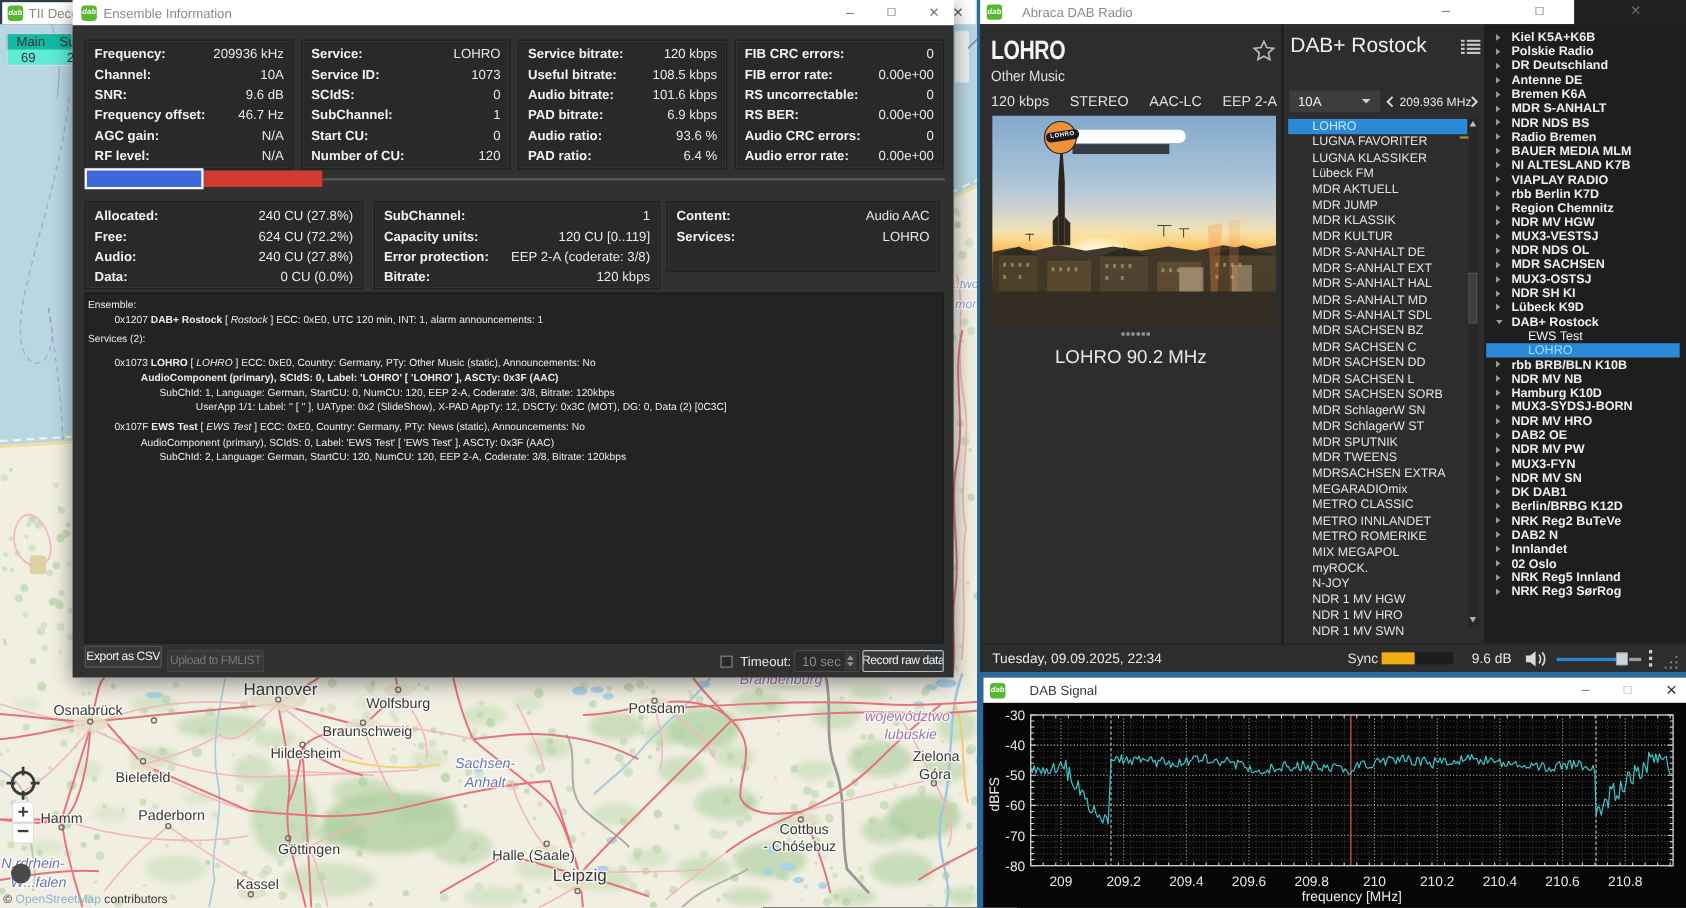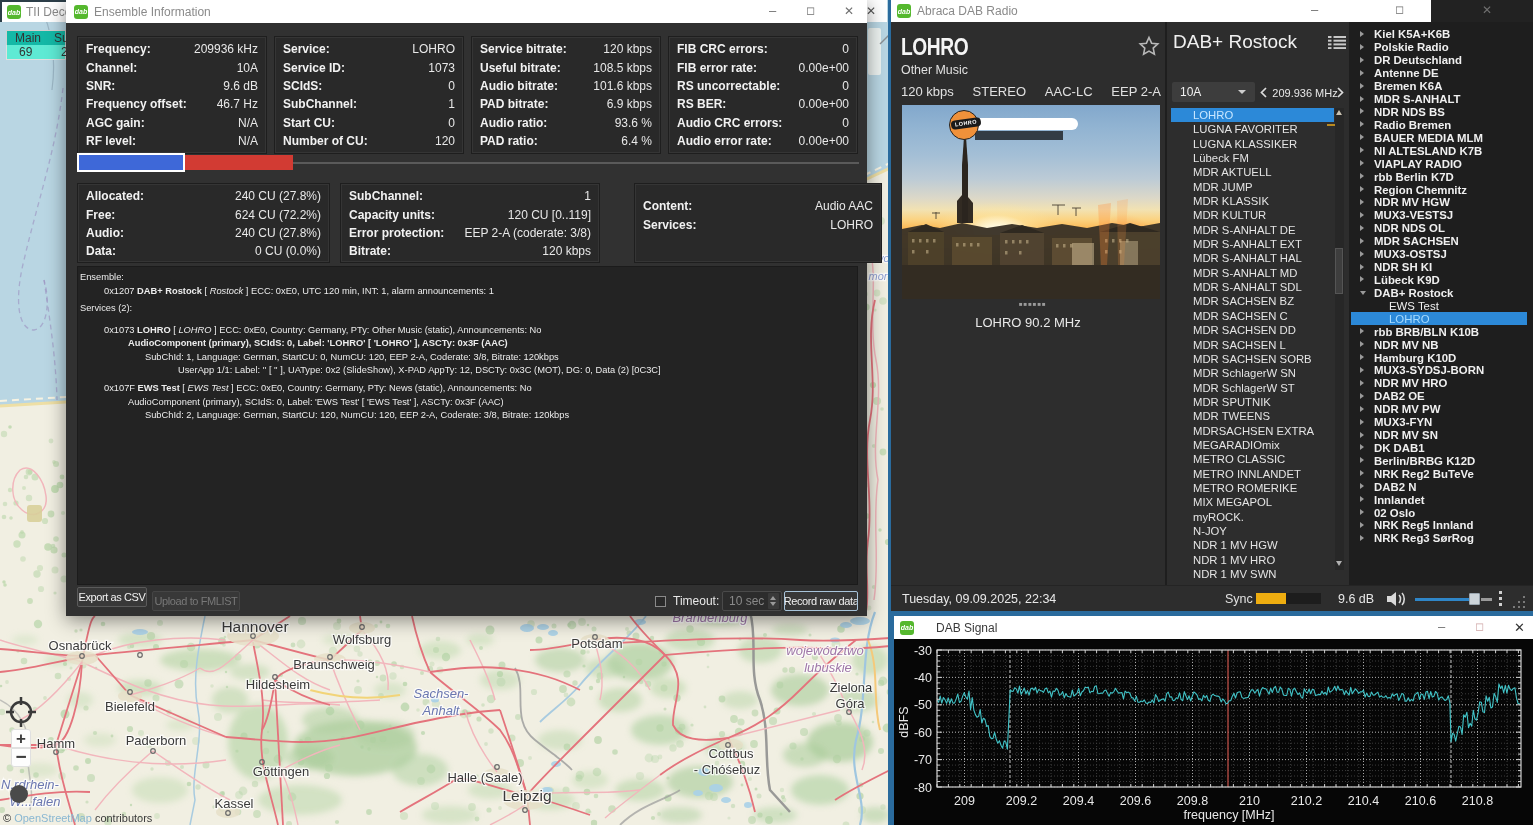--- a/index.html
+++ b/index.html
@@ -791,21 +791,21 @@
           </div>
           <div class="srow">
             <b>Error protection:</b>
             <span>EEP 2-A (coderate: 3/8)</span>
           </div>
           <div class="srow">
             <b>Bitrate:</b>
             <span>120 kbps</span>
           </div>
         </div>
-<div class="statbox" style="left:568px;top:160px;width:248px;height:80px;padding-top:13px;">
+<div class="statbox" style="left:540px;top:160px;width:248px;height:64px;padding-top:3px;">
           <div class="srow">
             <b>Content:</b>
             <span>Audio AAC</span>
           </div>
           <div class="srow">
             <b>Services:</b>
             <span>LOHRO</span>
           </div>
         </div>
 <div class="abs" style="left:11px;top:243px;width:781px;height:319px;background:#232323;border:1px solid #1b1b1b;position:absolute;">
@@ -828,21 +828,21 @@
   <div class="abs" style="right:2px;top:1px;width:11px;height:16px;background:#3a3a3a;border-radius:1px;"></div>
   <div class="abs" style="right:5px;top:4px;width:0;height:0;border-bottom:4px solid #999;border-left:3px solid transparent;border-right:3px solid transparent;"></div>
   <div class="abs" style="right:5px;top:10px;width:0;height:0;border-top:4px solid #999;border-left:3px solid transparent;border-right:3px solid transparent;"></div>
 </div>
 <div class="ebtn" style="left:718px;top:568px;width:74px;border-color:#a8c4da;">Record raw data</div>
 </div>
     </div>
 <div class="abs" style="left:888px;top:0;width:645px;height:614px;">
 <div class="abs" style="left:0;top:0;width:3px;height:614px;background:#2a6b9d;"></div>
 <div class="abs" style="left:0;top:611px;width:645px;height:3px;background:#2a6b9d;"></div>
-<div class="titlebar abs" style="left:3px;top:0;width:540px;height:22px;padding-left:6px;gap:6px;">
+<div class="titlebar abs" style="left:3px;top:0;width:540px;height:22px;padding-left:6px;gap:18px;">
  <div class="dabicon">dab</div>
         <span>Abraca DAB Radio</span>
  <span class="wbtn abs" style="left:420px;top:2px;">–</span>
  <span class="wbtn abs" style="left:504px;top:3px;font-size:11px;">◻</span>
  <span class="wbtn abs" style="left:591px;top:3px;font-size:12px;">✕</span>
 </div>
 <div class="abs" style="left:3px;top:22px;width:642px;height:589px;background:#2d2d2d;overflow:hidden;">
 <div class="abs" style="left:10px;top:11px;color:#f5f5f5;font-size:24px;font-weight:bold;letter-spacing:-0.5px;transform:scaleX(0.8);transform-origin:0 0;">LOHRO</div>
 <div class="abs" style="left:10px;top:40px;color:#e0e0e0;font-size:13.5px;transform:scaleX(0.92);transform-origin:0 0;">Other Music</div>
 <div class="abs" style="left:10px;top:62px;width:260px;color:#e0e0e0;font-size:13px;display:flex;justify-content:space-between;">
@@ -916,21 +916,21 @@
   </g>
   <path d="M196,100 L199,160 L205,160 L209,98 Z" fill="#ff8434" opacity="0.28"></path>
   <path d="M215,96 L216,160 L222,160 L226,94 Z" fill="#ff9540" opacity="0.2"></path>
  </svg>
  <div class="abs" style="left:66px;top:13px;width:110px;height:12px;background:#ffffff;border-radius:6px;"></div>
  <div class="abs" style="left:73px;top:26px;width:88px;height:9px;background:#333c44;"></div>
  <div class="abs" style="left:47px;top:5px;width:30px;height:30px;border-radius:50%;background:#f0913a;border:1.5px solid #222;"></div>
  <div class="abs" style="left:49px;top:14px;width:30px;height:9px;background:#1a1a1a;border-radius:4px;transform:rotate(-8deg);color:#fff;font-size:5.5px;font-weight:bold;text-align:center;line-height:9px;letter-spacing:0.5px;">LOHRO</div>
 </div>
 <div class="abs" style="left:128px;top:279px;color:#9a9a9a;font-size:6px;letter-spacing:1px;">■■■■■■</div>
-<div class="abs" style="left:0px;top:293px;width:274px;text-align:center;color:#e8e8e8;font-size:13px;">LOHRO 90.2 MHz</div>
+<div class="abs" style="left:0px;top:293px;width:274px;text-align:center;color:#e8e8e8;font-size:17px;">LOHRO 90.2 MHz</div>
 <div class="abs" style="left:274px;top:0;width:2px;height:563px;background:#1e1e1e;"></div>
 <div class="abs" style="left:458px;top:0;width:2px;height:563px;background:#1e1e1e;"></div>
 <div class="abs" style="left:282px;top:9px;color:#f0f0f0;font-size:19px;">DAB+ Rostock</div>
 <svg class="abs" style="left:437px;top:14px;" width="18" height="13" viewBox="0 0 18 13">
  <g fill="#c8c8c8">
             <rect x="0" y="0" width="3.5" height="2"></rect>
             <rect x="5.5" y="0" width="12.5" height="2"></rect>
  <rect x="0" y="3.7" width="3.5" height="2"></rect>
             <rect x="5.5" y="3.7" width="12.5" height="2"></rect>
  <rect x="0" y="7.4" width="3.5" height="2"></rect>

